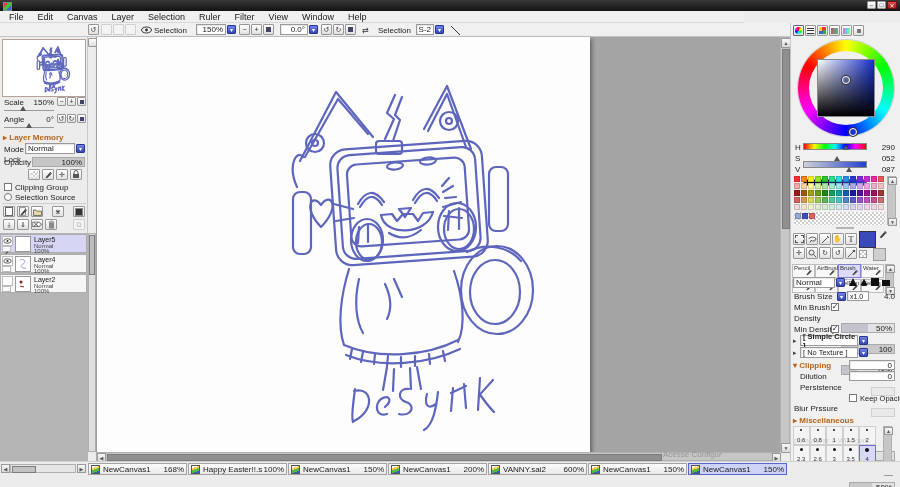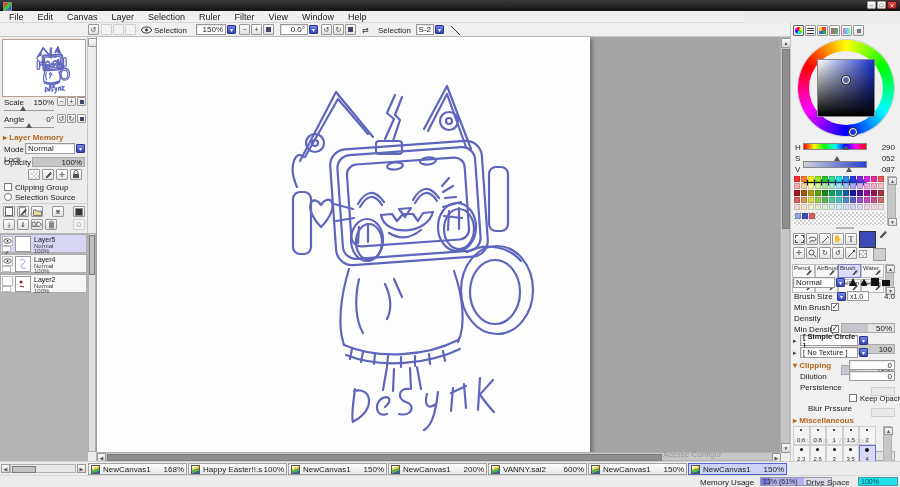--- a/index.html
+++ b/index.html
@@ -600,21 +600,21 @@
     <span class="abs inset r" style="left:58px;top:337px;width:46px;height:10px;">0</span>
     <span class="abs lbl" style="left:9px;top:349px;">Dilution</span>
     <span class="abs inset r" style="left:58px;top:348px;width:46px;height:10px;">0</span>
     <span class="abs lbl" style="left:9px;top:360px;">Persistence</span>
     <div class="abs bar" style="left:58px;top:359px;width:46px;height:10px;">
         <span class="fill" style="width:50%;background:#c9c9c9;"></span>
         <span class="val">50</span>
       </div>
     <span class="abs cb" style="left:58px;top:371px;"></span>
     <span class="abs lbl" style="left:69px;top:371px;font-size:7.5px;">Keep Opacity</span>
-    <span class="abs lbl" style="left:17px;top:381px;">Blur Prssure</span>
+    <span class="abs lbl" style="left:3px;top:381px;">Blur Prssure</span>
     <div class="abs bar" style="left:58px;top:380px;width:46px;height:10px;">
         <span class="fill" style="width:50%;background:#c9c9c9;"></span>
         <span class="val">50%</span>
       </div>
 
     <span class="abs orange" style="left:2px;top:393px;font-size:8px;">▸ <span>Miscellaneous</span></span>
 
     <div class="abs zgrid" style="left:2px;top:403px;height:49px;overflow:hidden;">
         <div class="zcell">
           <span class="zdot" style="width: 2px; height: 2px;"></span>
@@ -722,24 +722,14 @@
           <span class="fzoom">150%</span>
         </div>
         <div class="ftab active">
           <span class="ficon"></span>
           <span class="fname">NewCanvas1</span>
           <span class="fzoom">150%</span>
         </div>
       </div>
   </div>
 
-  <div class="abs" style="left:0;top:475px;width:900px;height:12px;background:#ececec;border-top:1px solid #d8d8d8;box-sizing:border-box;">
-    <span class="abs lbl" style="left:700px;top:2px;font-size:8px;">Memory Usage</span>
-    <div class="abs" style="left:760px;top:1px;width:72px;height:9px;border:1px solid #99a;background:linear-gradient(90deg,#7878e0 0 13%,#b0b0f0 13% 61%,#dcdce8 61%);box-sizing:border-box;">
-      <span class="abs tiny" style="left:2px;top:0;line-height:8px;color:#222;">13% (61%)</span>
-    </div>
-    <span class="abs lbl" style="left:806px;top:2px;font-size:8px;">Drive Space</span>
-    <div class="abs" style="left:858px;top:1px;width:40px;height:9px;border:1px solid #49a;background:#1ee0e8;box-sizing:border-box;">
-      <span class="abs tiny" style="left:2px;top:0;line-height:8px;color:#045;">100%</span>
-    </div>
-  </div>
 
 </div>
 
 </body></html>

